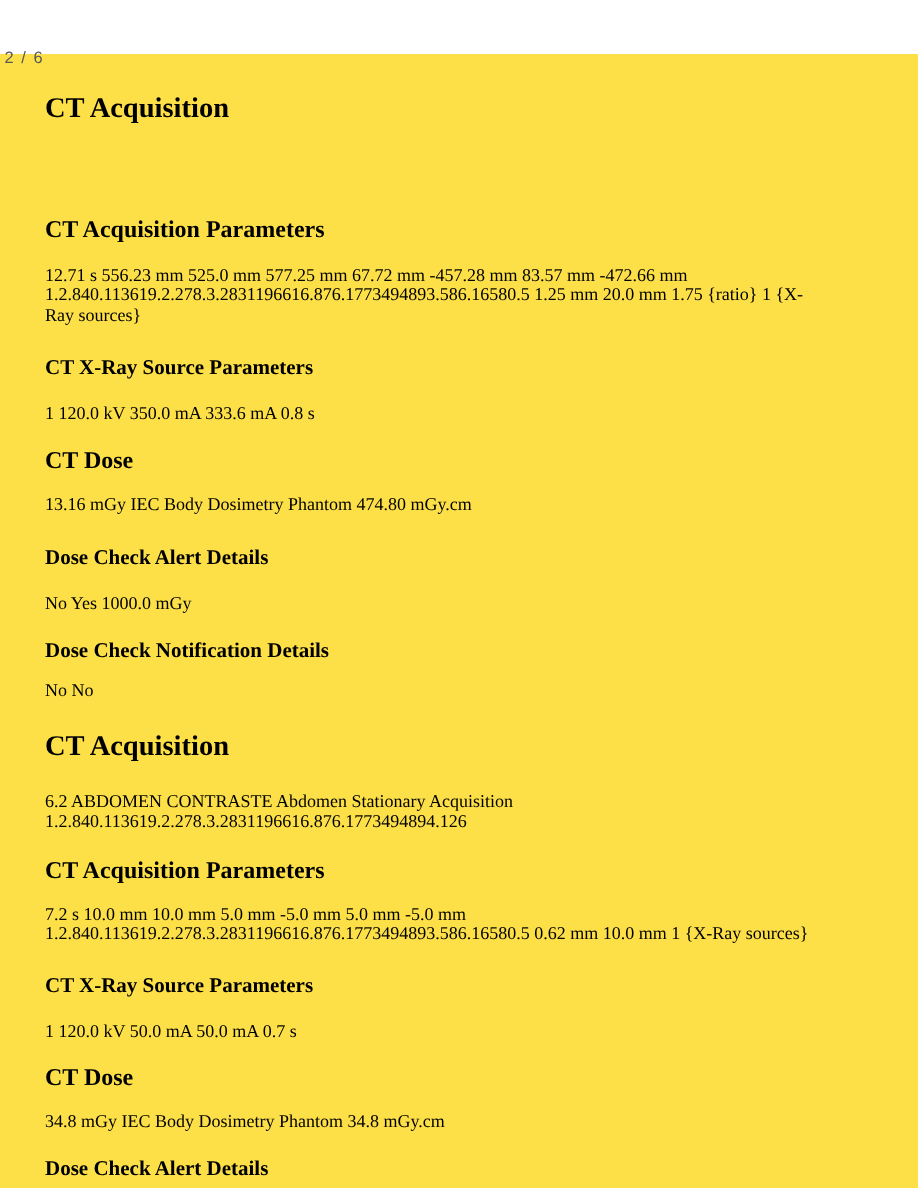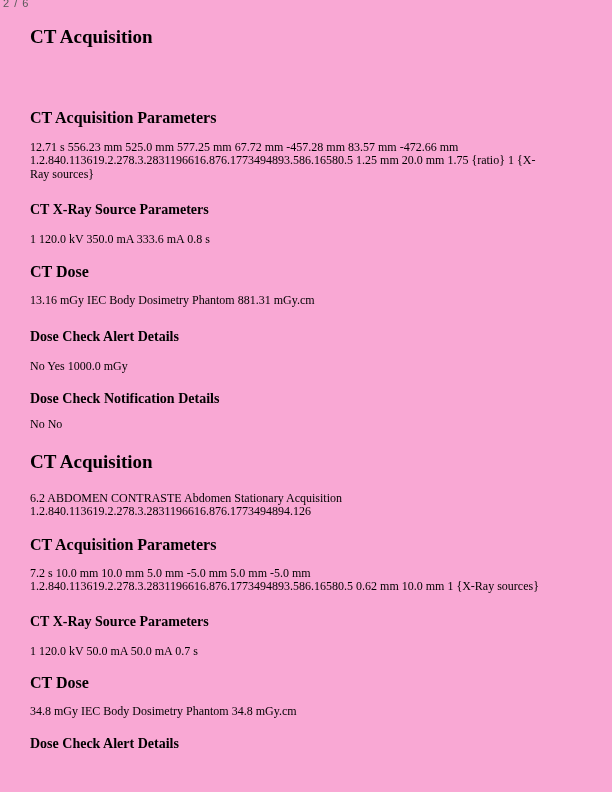--- a/index.html
+++ b/index.html
@@ -5,21 +5,21 @@
   html, body { margin: 0; padding: 0; }
   body {
     width: 612px;
     height: 792px;
     background: #ffffff;
     position: relative;
     overflow: hidden;
     font-family: "Liberation Serif", "DejaVu Serif", serif;
     color: #000000;
   }
-  .page { position: absolute; inset: 0; background: #f9a8d4; }
+  .page { position: absolute; inset: 0; background: #fde047; margin-top: 36px; }
   .page-indicator {
     position: absolute;
     top: -3px;
     left: 3px;
     font-family: "Liberation Sans", "DejaVu Sans", sans-serif;
     font-size: 11px;
     color: #585858;
     letter-spacing: 1px;
   }
   .blk {
@@ -48,21 +48,21 @@
   <div class="blk p" style="top:141px">12.71 s 556.23 mm 525.0 mm 577.25 mm 67.72 mm -457.28 mm 83.57 mm -472.66 mm
 1.2.840.113619.2.278.3.2831196616.876.1773494893.586.16580.5 1.25 mm 20.0 mm 1.75 {ratio} 1 {X-
 Ray sources}</div>
 
   <div class="blk h3" style="top:203px">CT X-Ray Source Parameters</div>
 
   <div class="blk p" style="top:233px">1 120.0 kV 350.0 mA 333.6 mA 0.8 s</div>
 
   <div class="blk h2" style="top:263px">CT Dose</div>
 
-  <div class="blk p" style="top:294px">13.16 mGy IEC Body Dosimetry Phantom 881.31 mGy.cm</div>
+  <div class="blk p" style="top:294px">13.16 mGy IEC Body Dosimetry Phantom 474.80 mGy.cm</div>
 
   <div class="blk h3" style="top:330px">Dose Check Alert Details</div>
 
   <div class="blk p" style="top:360px">No Yes 1000.0 mGy</div>
 
   <div class="blk h3" style="top:392px">Dose Check Notification Details</div>
 
   <div class="blk p" style="top:418px">No No</div>
 
   <div class="blk h1" style="top:451px">CT Acquisition</div>

